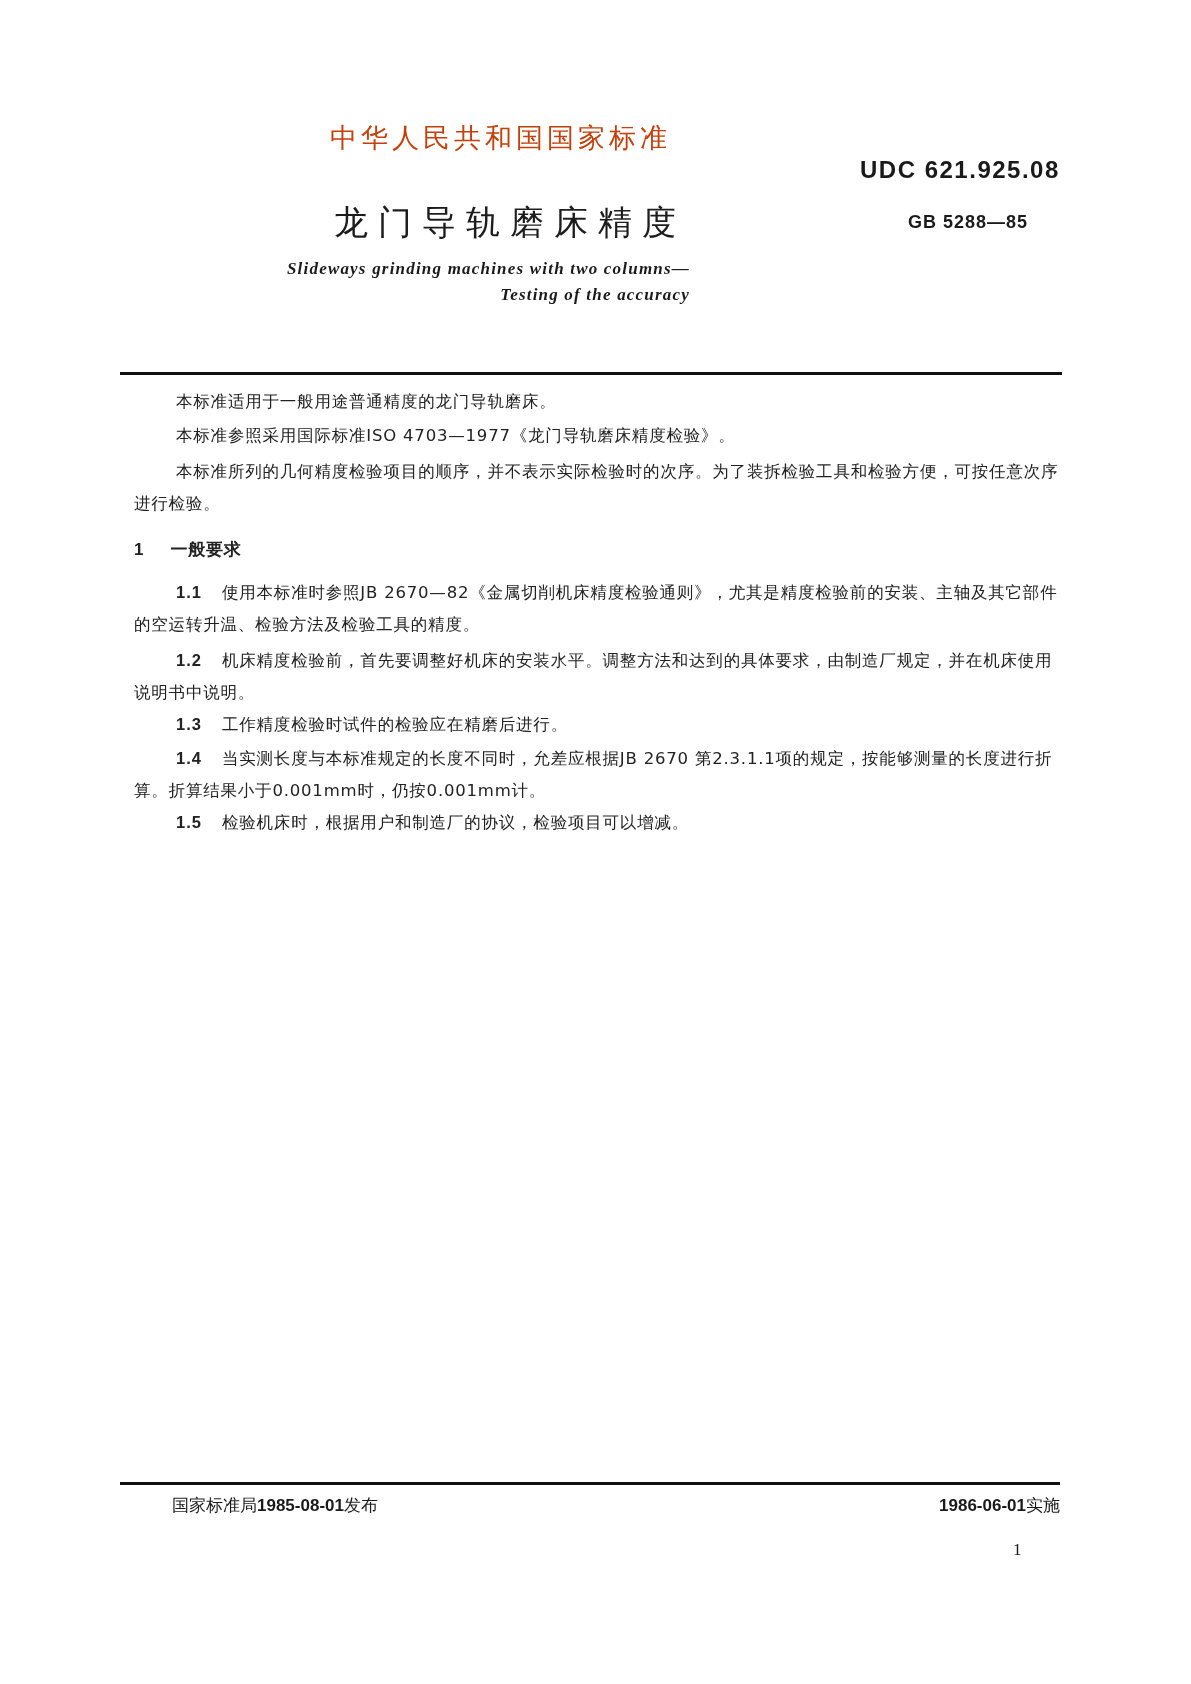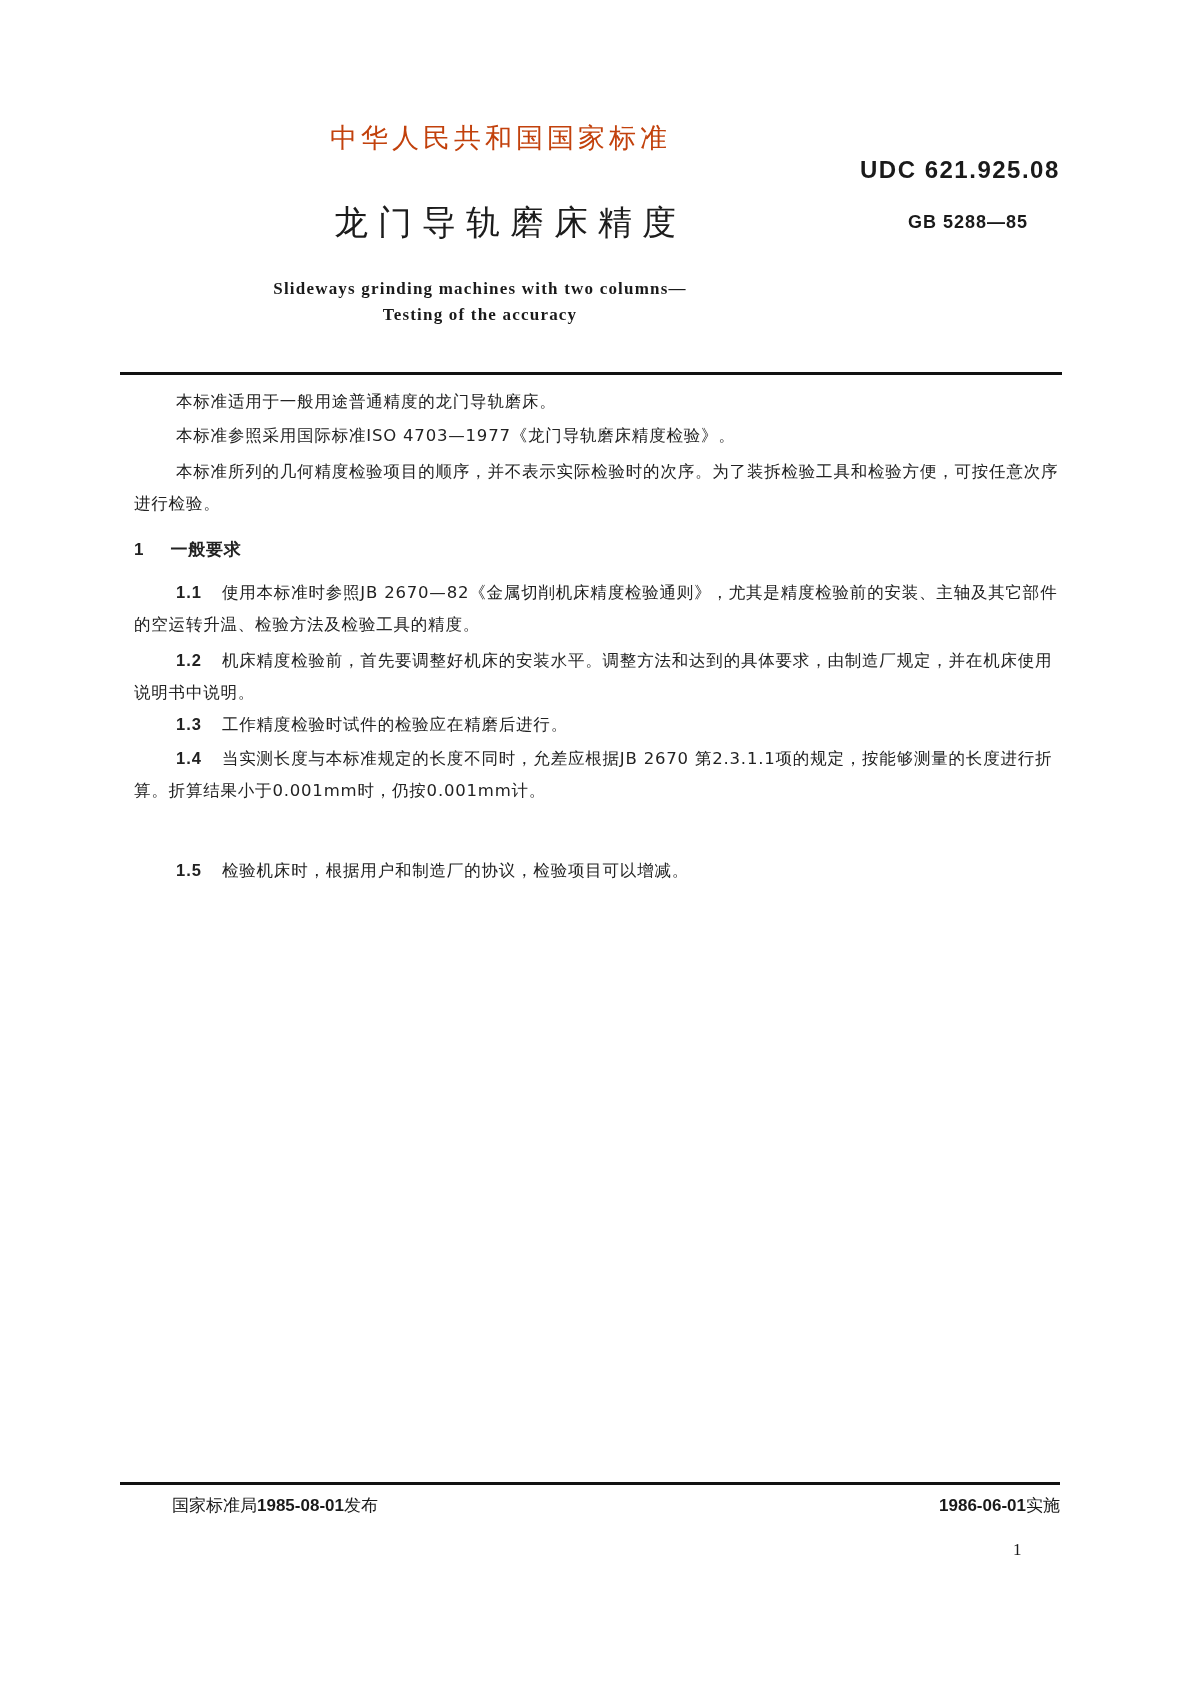--- a/index.html
+++ b/index.html
@@ -40,29 +40,30 @@
     }
     .gbno {
       left: 860px; top: 212px;
       font-family: "Liberation Sans", sans-serif;
       font-weight: bold;
       font-size: 18px;
       letter-spacing: 1px;
       margin-left: 48px;
     }
     .title-en {
-      left: 270px; top: 276px;
+      left: 270px; top: 256px;
       width: 420px;
-      text-align: center;
+      text-align: right;
       font-family: "Liberation Serif", serif;
       font-weight: bold;
       font-size: 17px;
       line-height: 26px;
       letter-spacing: 1.2px;
       white-space: normal;
+      font-style: italic;
     }
     .rule {
       position: absolute;
       height: 3px;
       background: #111;
     }
     .rule.top { left: 120px; top: 372px; width: 942px; }
     .rule.bottom { left: 120px; top: 1482px; width: 940px; }
 
     .body-text {
@@ -142,21 +143,21 @@
   </div>
   <div class="para indent" style="top:644px; line-height:32px;">
     <span class="num">1.2</span><span>机床精度检验前，首先要调整好机床的安装水平。调整方法和达到的具体要求，由制造厂规定，并在机床使用说明书中说明。</span>
   </div>
   <div class="para indent" style="top:710px;">
     <span class="num">1.3</span><span>工作精度检验时试件的检验应在精磨后进行。</span>
   </div>
   <div class="para indent" style="top:742px; line-height:32px;">
     <span class="num">1.4</span><span>当实测长度与本标准规定的长度不同时，允差应根据JB 2670 第2.3.1.1项的规定，按能够测量的长度进行折算。折算结果小于0.001mm时，仍按0.001mm计。</span>
   </div>
-  <div class="para indent" style="top:856px;">
+  <div class="para indent" style="top:808px;">
     <span class="num">1.5</span><span>检验机床时，根据用户和制造厂的协议，检验项目可以增减。</span>
   </div>
 </div>
 
 <div class="rule bottom"></div>
 
 <div class="abs footer-left">
   <span>国家标准局</span><span class="d">1985-08-01</span><span>发布</span>
 </div>
 <div class="abs footer-right">

